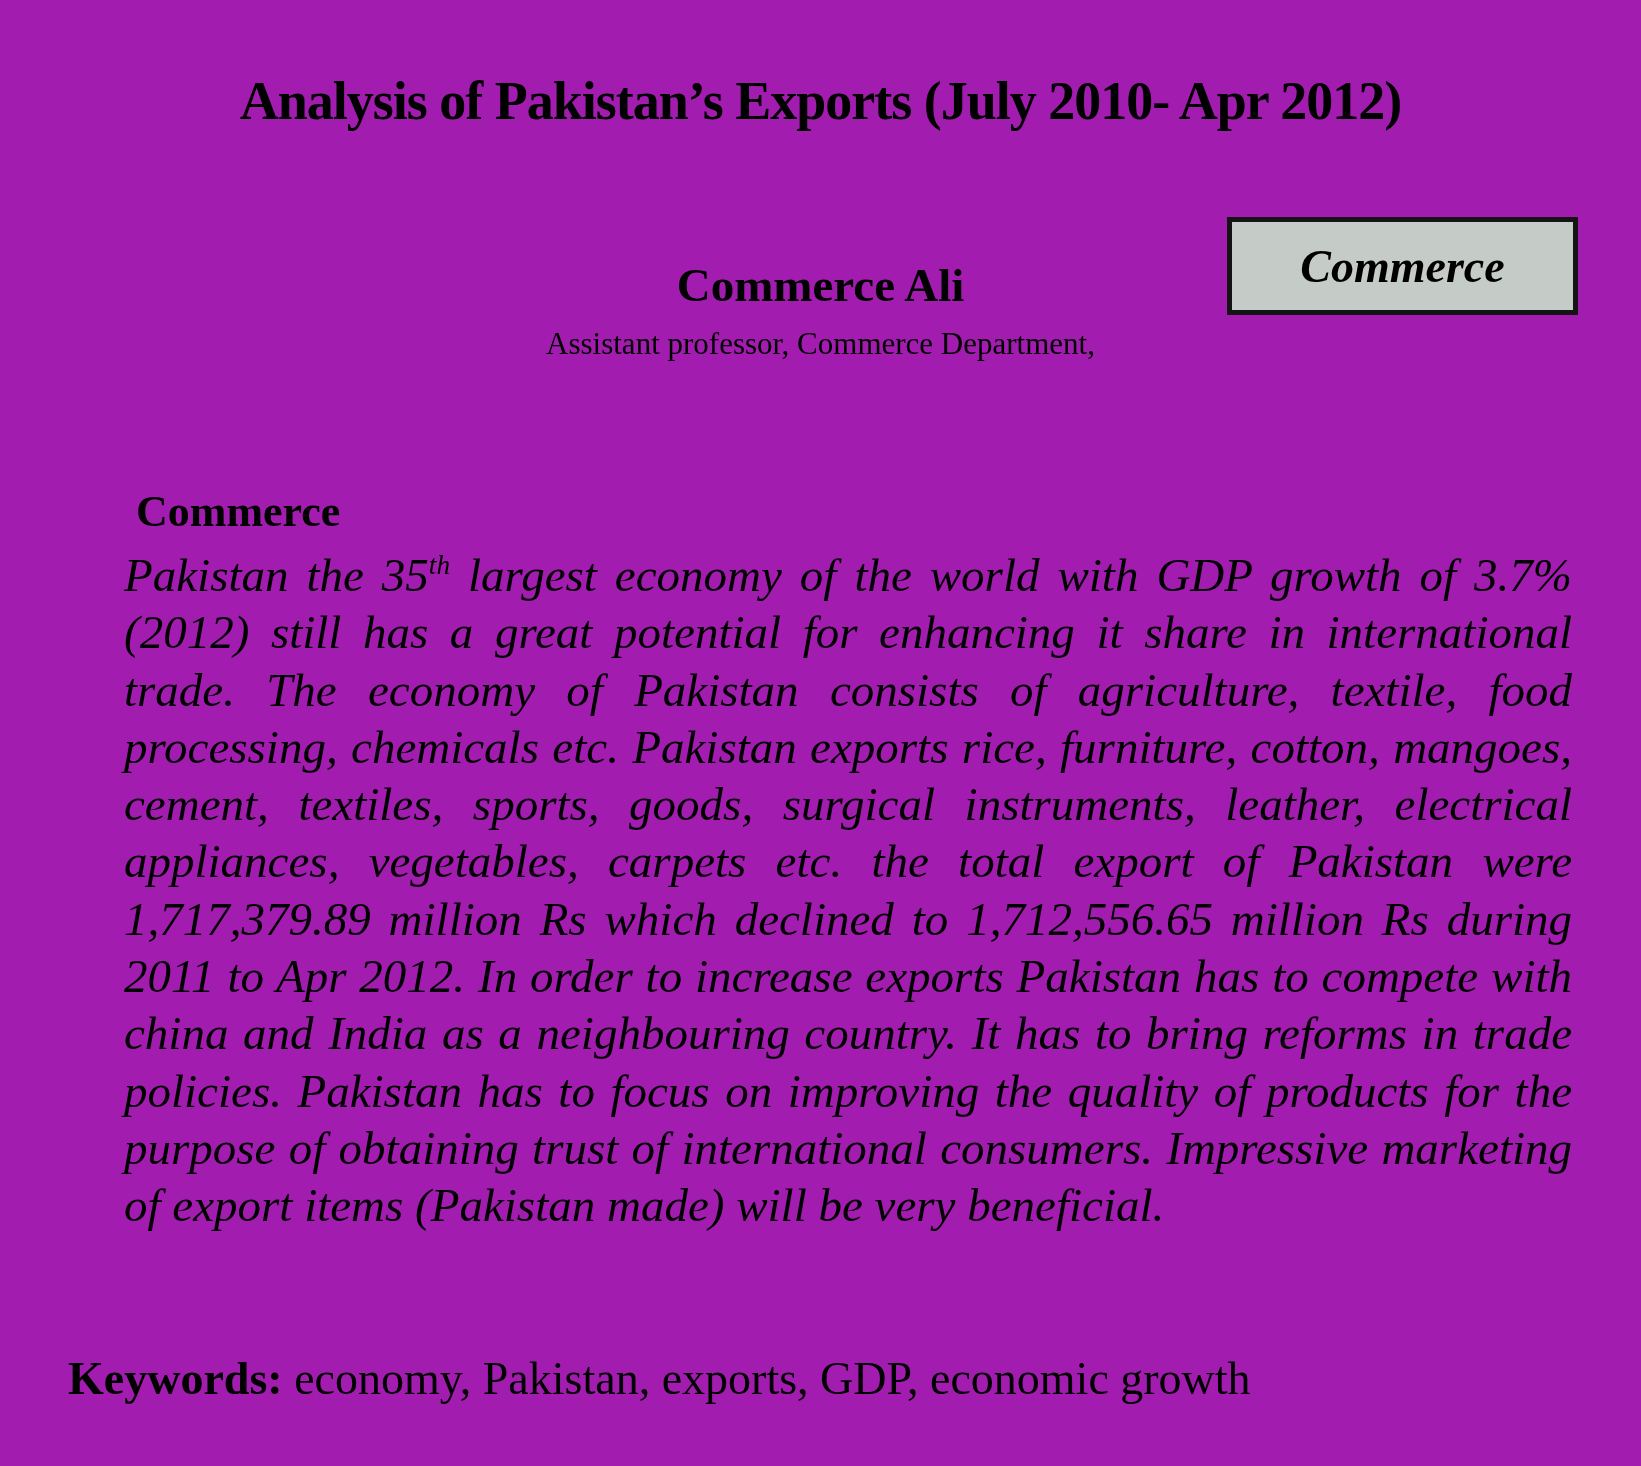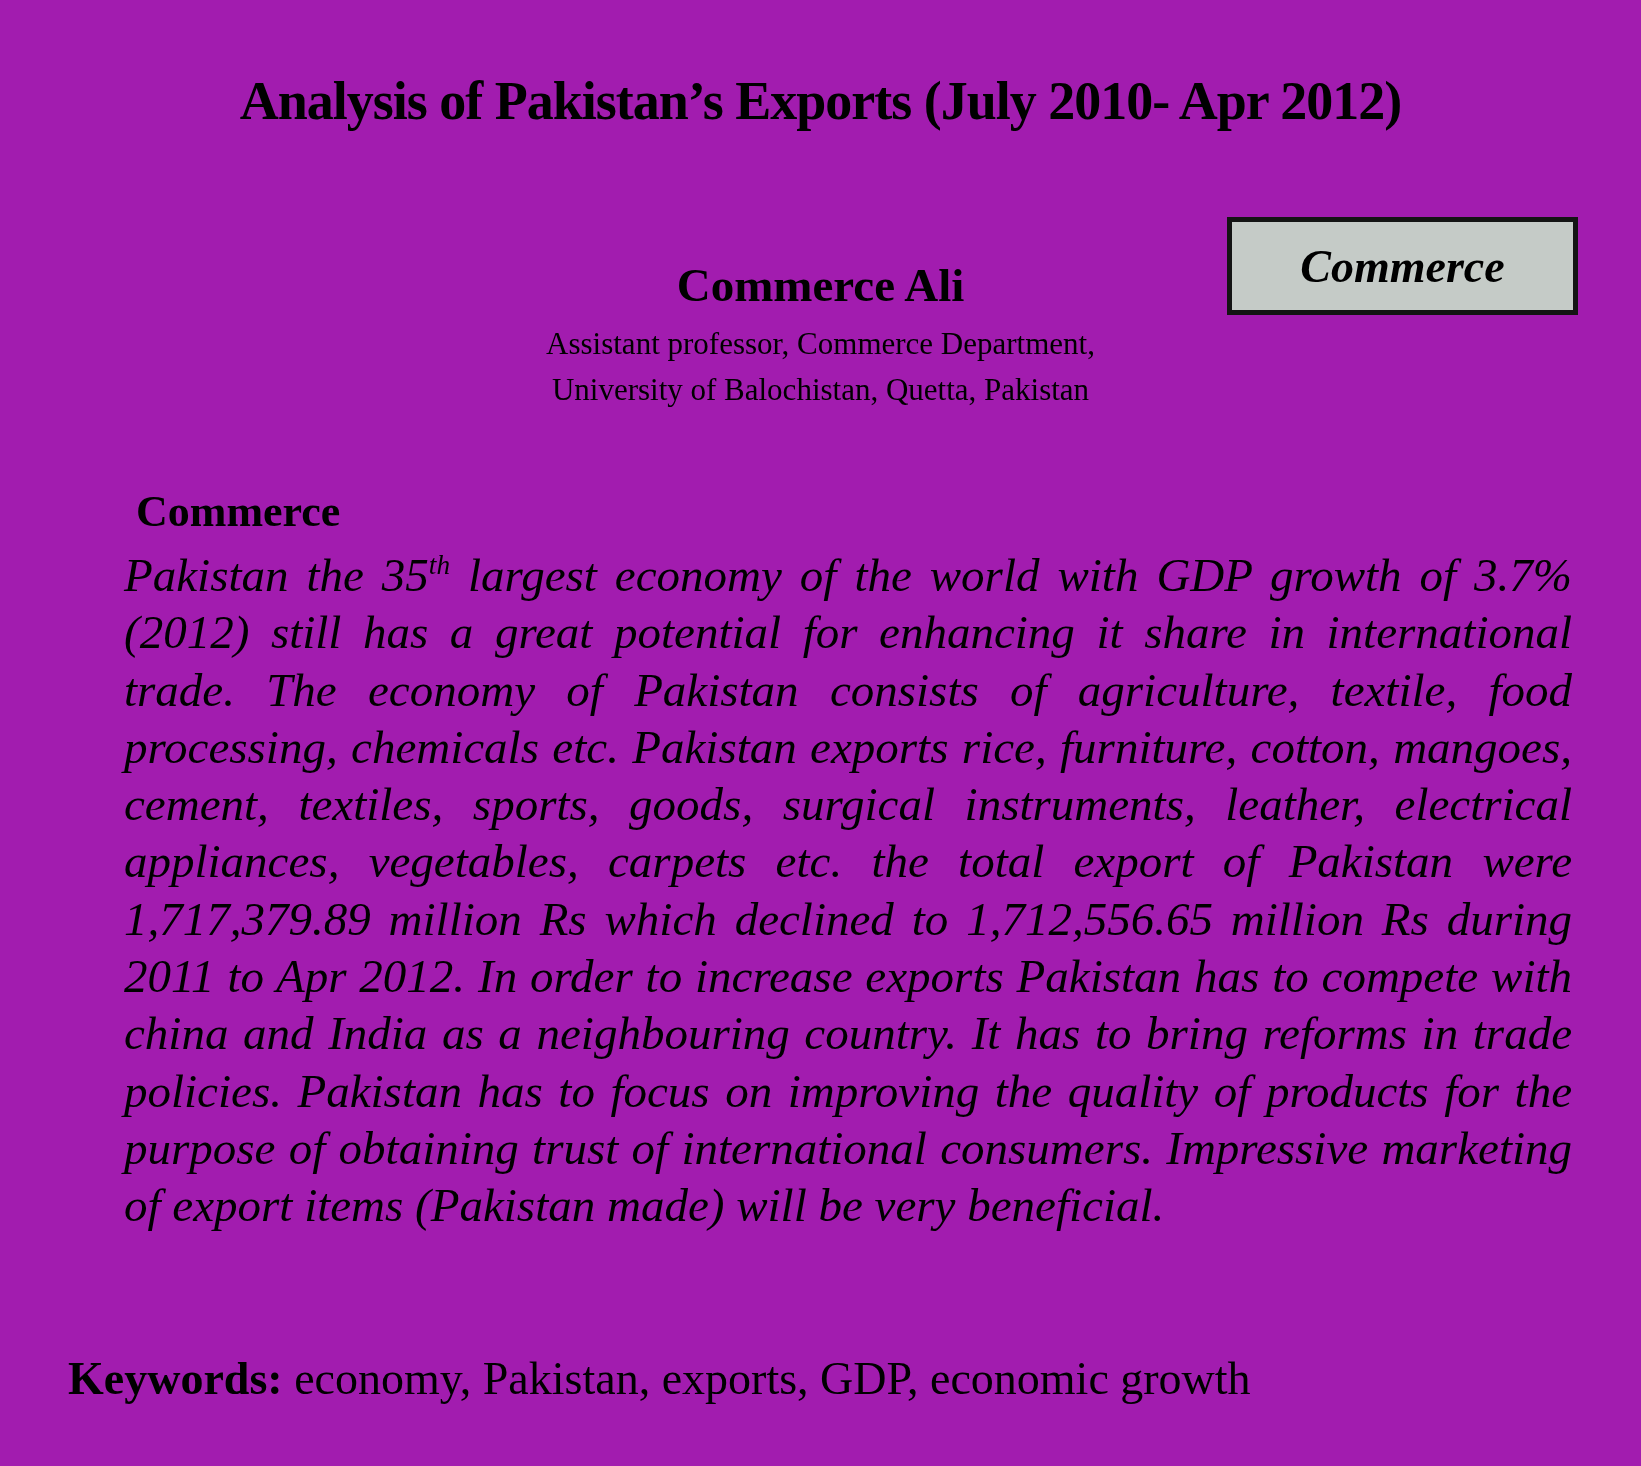--- a/index.html
+++ b/index.html
@@ -107,21 +107,20 @@
   <h1 class="title">Analysis of Pakistan’s Exports (July 2010- Apr 2012)</h1>
 
   <div class="category-badge">
     <span class="badge-label">Commerce</span>
   </div>
 
   <div class="author-name">Commerce Ali</div>
 
   <div class="affiliation affiliation-1">Assistant professor, Commerce Department,</div>
 
-  <div class="affiliation affiliation-2">University of Balochistan, Quetta, Pakistan</div>
 
   <div class="abstract-heading">Commerce</div>
 
   <p class="abstract-body"><span>Pakistan the 35</span><sup>th</sup><span> largest economy of the world with GDP growth of 3.7% (2012) still has a great potential for enhancing it share in international trade. The economy of Pakistan consists of agriculture, textile, food processing, chemicals etc. Pakistan exports rice, furniture, cotton, mangoes, cement, textiles, sports, goods, surgical instruments, leather, electrical appliances, vegetables, carpets etc. the total export of Pakistan were 1,717,379.89 million Rs which declined to 1,712,556.65 million Rs during 2011 to Apr 2012. In order to increase exports Pakistan has to compete with china and India as a neighbouring country. It has to bring reforms in trade policies. Pakistan has to focus on improving the quality of products for the purpose of obtaining trust of international consumers. Impressive marketing of export items (Pakistan made) will be very beneficial.</span></p>
 
   <p class="keywords"><span class="keywords-label">Keywords:</span><span> economy, Pakistan, exports, GDP, economic growth</span></p>
 
 </div>
 
 </body></html>

